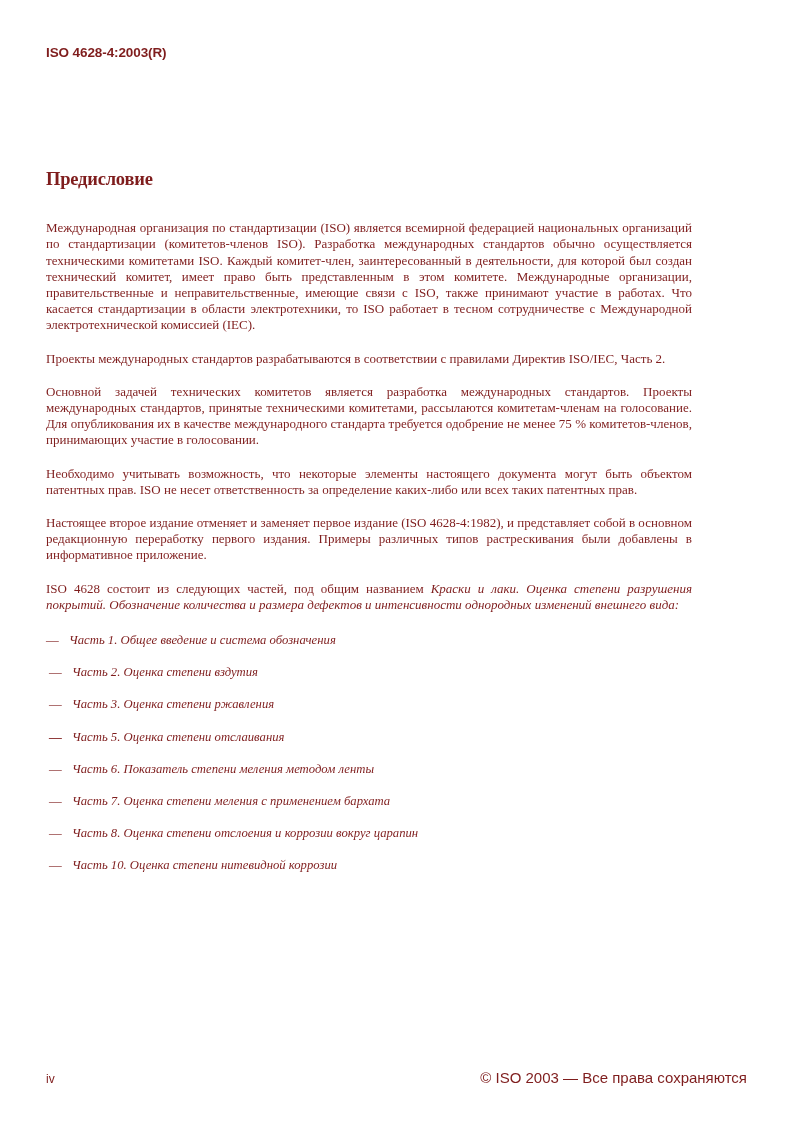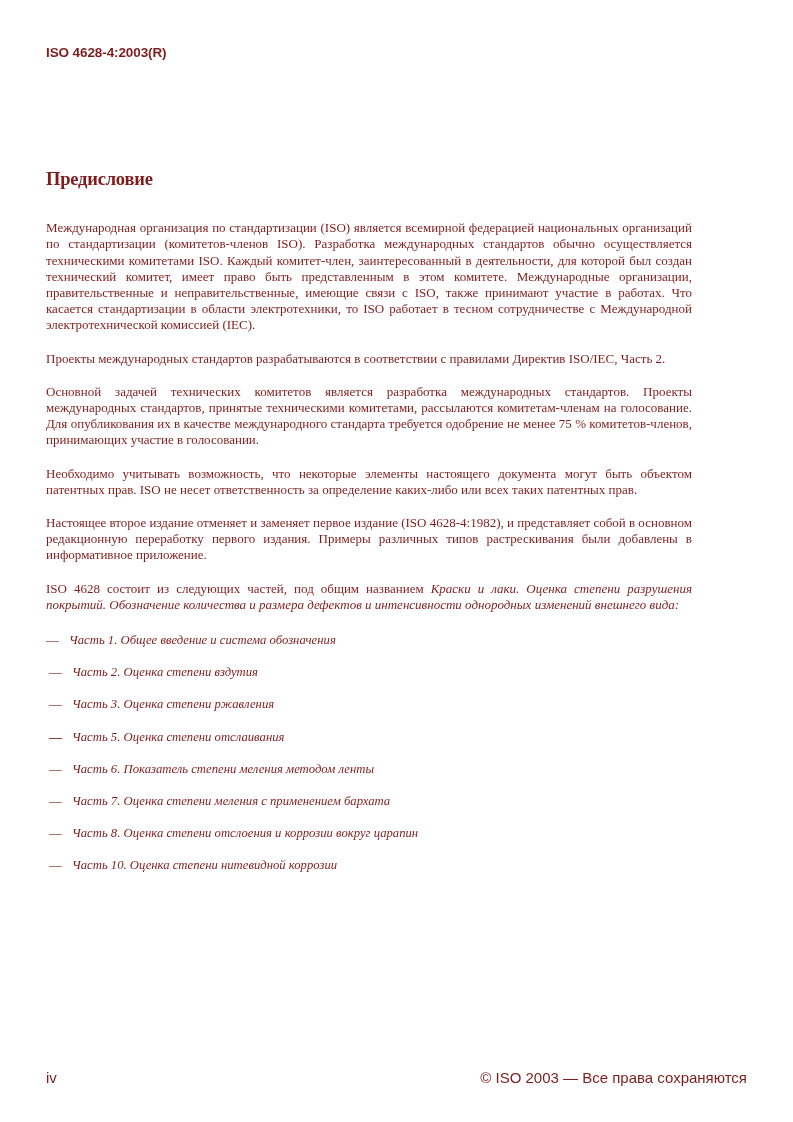--- a/index.html
+++ b/index.html
@@ -103,21 +103,21 @@
     right: 46px;
     top: 1071px;
     display: flex;
     align-items: baseline;
     justify-content: space-between;
     font-size: 11.6px;
     line-height: 14px;
   }
 
   .footer .folio {
-    font-size: 15px;
+    font-size: 12px;
   }
 
   .footer .copyright {
     font-size: 15px;
     white-space: nowrap;
   }
 </style>
 </head>
 <body>
 

